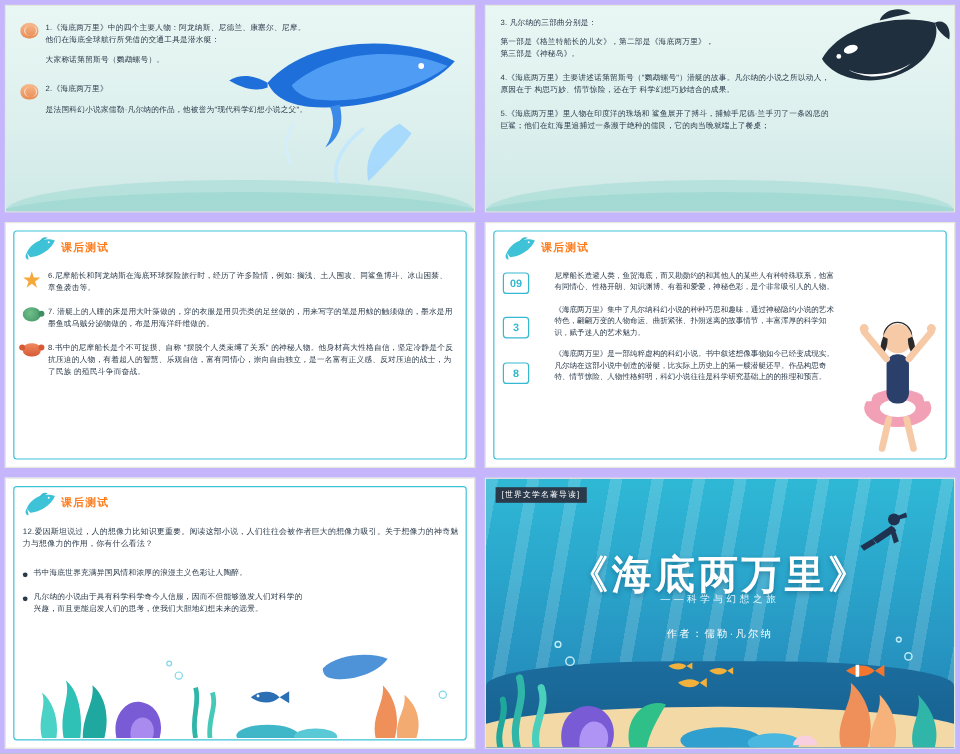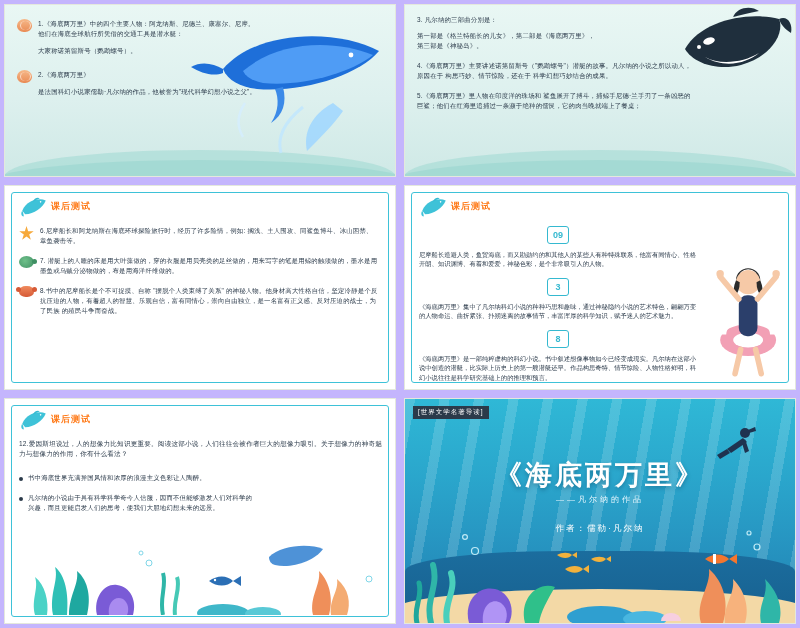--- a/index.html
+++ b/index.html
@@ -83,21 +83,21 @@
   .quiz-title{
     position:absolute; left:46px; top:14px;
     color:#ff7a18; font-weight:bold; font-size:9px; letter-spacing:1px;
   }
   .dolphin{
     position:absolute; left:14px; top:10px; width:30px; height:22px;
   }
   .quiz-body{ position:absolute; left:14px; right:12px; top:40px; }
 
   
-  .pill-row{display:flex;gap:6px;align-items:center;margin-bottom:9px;flex-direction:column;}
+  .pill-row{display:flex;gap:21px;align-items:flex-end;margin-bottom:9px;}
   .pill{
     flex:0 0 auto;width:22px;height:18px;border:1.4px solid #35b9d0;border-radius:3px;
     color:#35b9d0;font-weight:bold;font-size:9px;display:flex;align-items:center;justify-content:center;
     background:#fff;
   }
   .pill-txt{flex:1 1 auto;font-size:6.3px;line-height:1.5;color:#2b3a4a;}
 
   .bullet{display:flex;gap:5px;align-items:flex-start;margin-bottom:7px;}
   .dot{flex:0 0 auto;width:4px;height:4px;border-radius:50%;background:#2b3a4a;margin-top:4px;}
 
@@ -105,21 +105,21 @@
   .cover{
     background:linear-gradient(180deg,#2fb8d6 0%,#2aa6cc 35%,#2796c2 62%,#1f7fb0 100%);
     position:relative; overflow:hidden;
   }
   .cover-tag{
     position:absolute; left:8px; top:7px;
     background:#2b3a4a; color:#fff; font-size:6.5px; padding:2px 5px; letter-spacing:1px;
   }
   .cover-title{
     position:absolute; left:0; right:0; top:58px; text-align:center;
-    color:#ffffff; font-size:27px; font-weight:bold; letter-spacing:3px;
+    color:#ffffff; font-size:33px; font-weight:bold; letter-spacing:3px;
     font-family:"Liberation Serif", serif;
     text-shadow:0 2px 4px rgba(0,40,70,.35);
   }
   .cover-sub{
     position:absolute; left:0; right:0; top:95px; text-align:center;
     color:#eaf8ff; font-size:8px; letter-spacing:3px;
   }
   .cover-author{
     position:absolute; left:0; right:0; top:124px; text-align:center;
     color:#ffffff; font-size:8.5px; letter-spacing:2px;
@@ -352,21 +352,21 @@
       <circle cx="128" cy="34" r="2" fill="none" stroke="#7fd6e8" stroke-width="1"></circle>
       <circle cx="356" cy="60" r="3" fill="none" stroke="#7fd6e8" stroke-width="1"></circle>
     </svg>
   </div>
 
   <div class="slide cover">
     <div class="sun-rays"></div>
 
     <div class="cover-tag">[世界文学名著导读]</div>
     <div class="cover-title">《海底两万里》</div>
-    <div class="cover-sub">——凡尔纳的作品</div>
+    <div class="cover-sub">——科学与幻想之旅</div>
     <div class="cover-author">作者：儒勒·凡尔纳</div>
 
     <svg class="diver" viewBox="0 0 46 46">
       <circle cx="30" cy="12" r="5" fill="#1f3350"></circle>
       <path d="M28 17 L12 28 L16 32 L32 21 Z" fill="#1f3350"></path>
       <path d="M12 28 L2 34 L5 38 L15 32 Z" fill="#1f3350"></path>
       <path d="M30 18 L34 30 L30 32 L27 22 Z" fill="#1f3350"></path>
       <path d="M33 9 L40 6 L41 10 L34 12 Z" fill="#1f3350"></path>
     </svg>
 

